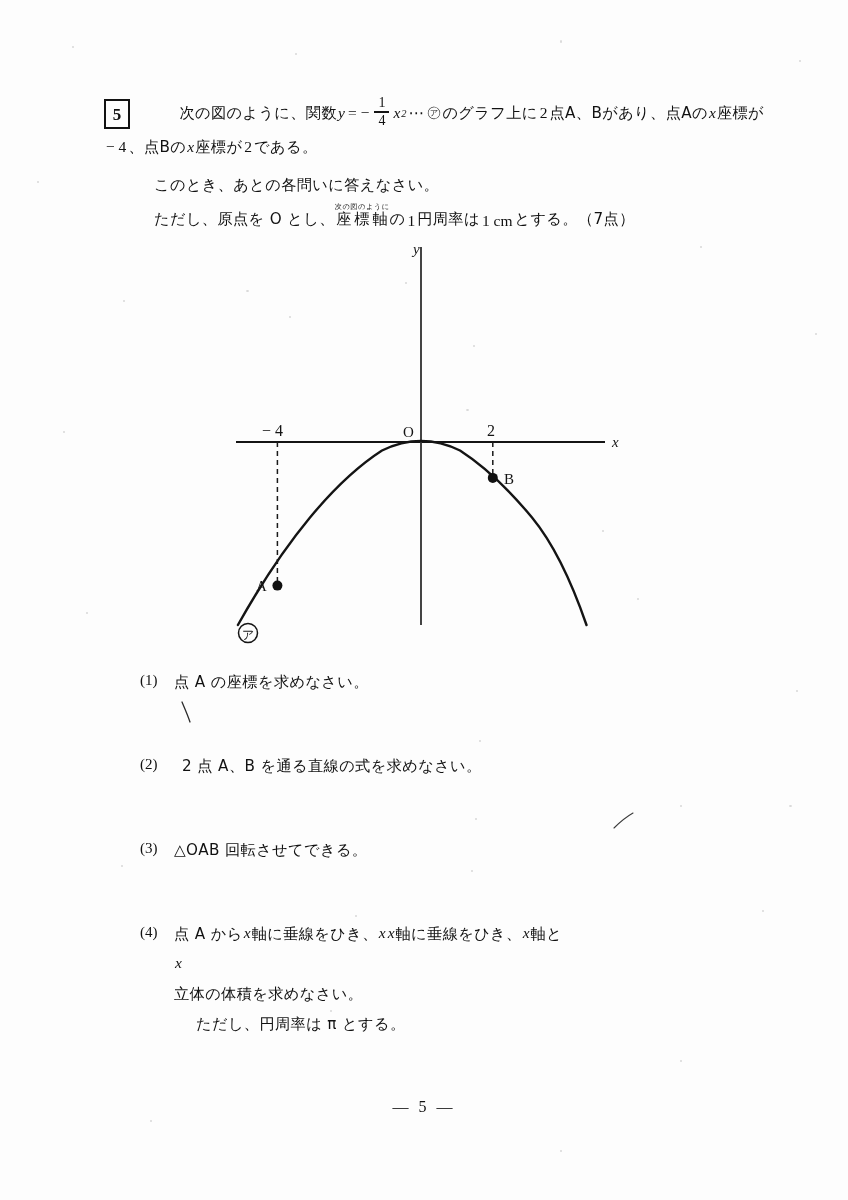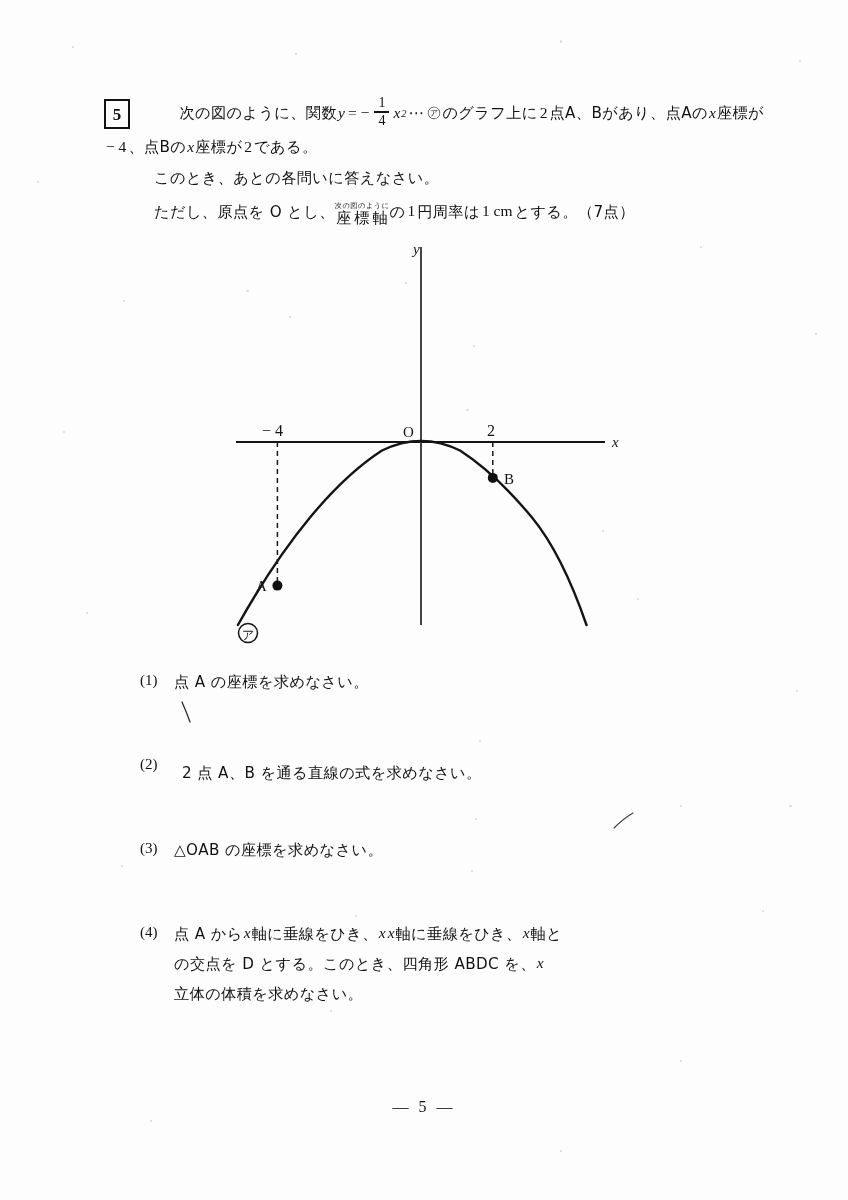--- a/index.html
+++ b/index.html
@@ -71,21 +71,21 @@
     height: 30px;
     display: flex;
     align-items: center;
     white-space: nowrap;
   }
   .line3, .line4 {
     margin-left: 8px;
     margin-top: 6px;
     height: 28px;
     display: flex;
-    align-items: flex-start;
+    align-items: flex-end;
     white-space: nowrap;
   }
   .mathvar {
     font-family: "Liberation Serif", serif;
     font-style: italic;
     font-size: 15.5px;
     padding: 0 1px;
   }
   .mathnum {
     font-family: "Liberation Serif", serif;
@@ -304,59 +304,61 @@
     <div class="body">
       <div class="ln">
         <span class="jp">点 A の座標を求めなさい。</span>
       </div>
     </div>
   </div>
 
   <div class="subq" style="left:140px; top:756px;">
     <div class="tag">(2)</div>
     <div class="body">
-      <div class="ln" style="padding-left:8px;margin-top:7px;">
+      <div class="ln" style="padding-left:8px;">
         <span class="jp">2 点 A、B を通る直線の式を求めなさい。</span>
       </div>
     </div>
   </div>
 
   <div class="subq" style="left:140px; top:840px;">
     <div class="tag">(3)</div>
     <div class="body">
       <div class="ln">
-        <span class="jp">△OAB の座標を求めなさい。</span>
+        <span class="jp">△OAB 回転させてできる。</span>
       </div>
     </div>
   </div>
 
   <div class="subq" style="left:140px; top:924px;">
     <div class="tag">(4)</div>
     <div class="body">
 
       <div class="ln">
         <span class="jp">点 A から</span>
         <span class="mathvar">x</span>
         <span class="jp">軸に垂線をひき、</span>
         <span class="mathvar">x</span>
         <span class="mathvar">x</span>
         <span class="jp">軸に垂線をひき、</span>
         <span class="mathvar">x</span>
         <span class="jp">軸と</span>
       </div>
 
       <div class="ln">
-        <span class="jp">の交点を D とする。このとき、四角形 ABDC を、</span>
         <span class="mathvar">x</span>
       </div>
 
       <div class="ln">
         <span class="jp">立体の体積を求めなさい。</span>
       </div>
 
+      <div class="ln indent">
+        <span class="jp">ただし、円周率は π とする。</span>
+      </div>
 
     </div>
   </div>
 
   <svg style="position:absolute; left:178px; top:700px;" width="24" height="28">
     <path d="M 4 2 C 7 9, 10 16, 12 22" fill="none" stroke="#2b2b2b" stroke-width="1.3" stroke-linecap="round"></path>
   </svg>
   <svg style="position:absolute; left:612px; top:810px;" width="26" height="24">
     <path d="M 2 18 C 8 12, 14 7, 21 3" fill="none" stroke="#3a3a3a" stroke-width="1.1" stroke-linecap="round"></path>
   </svg>

